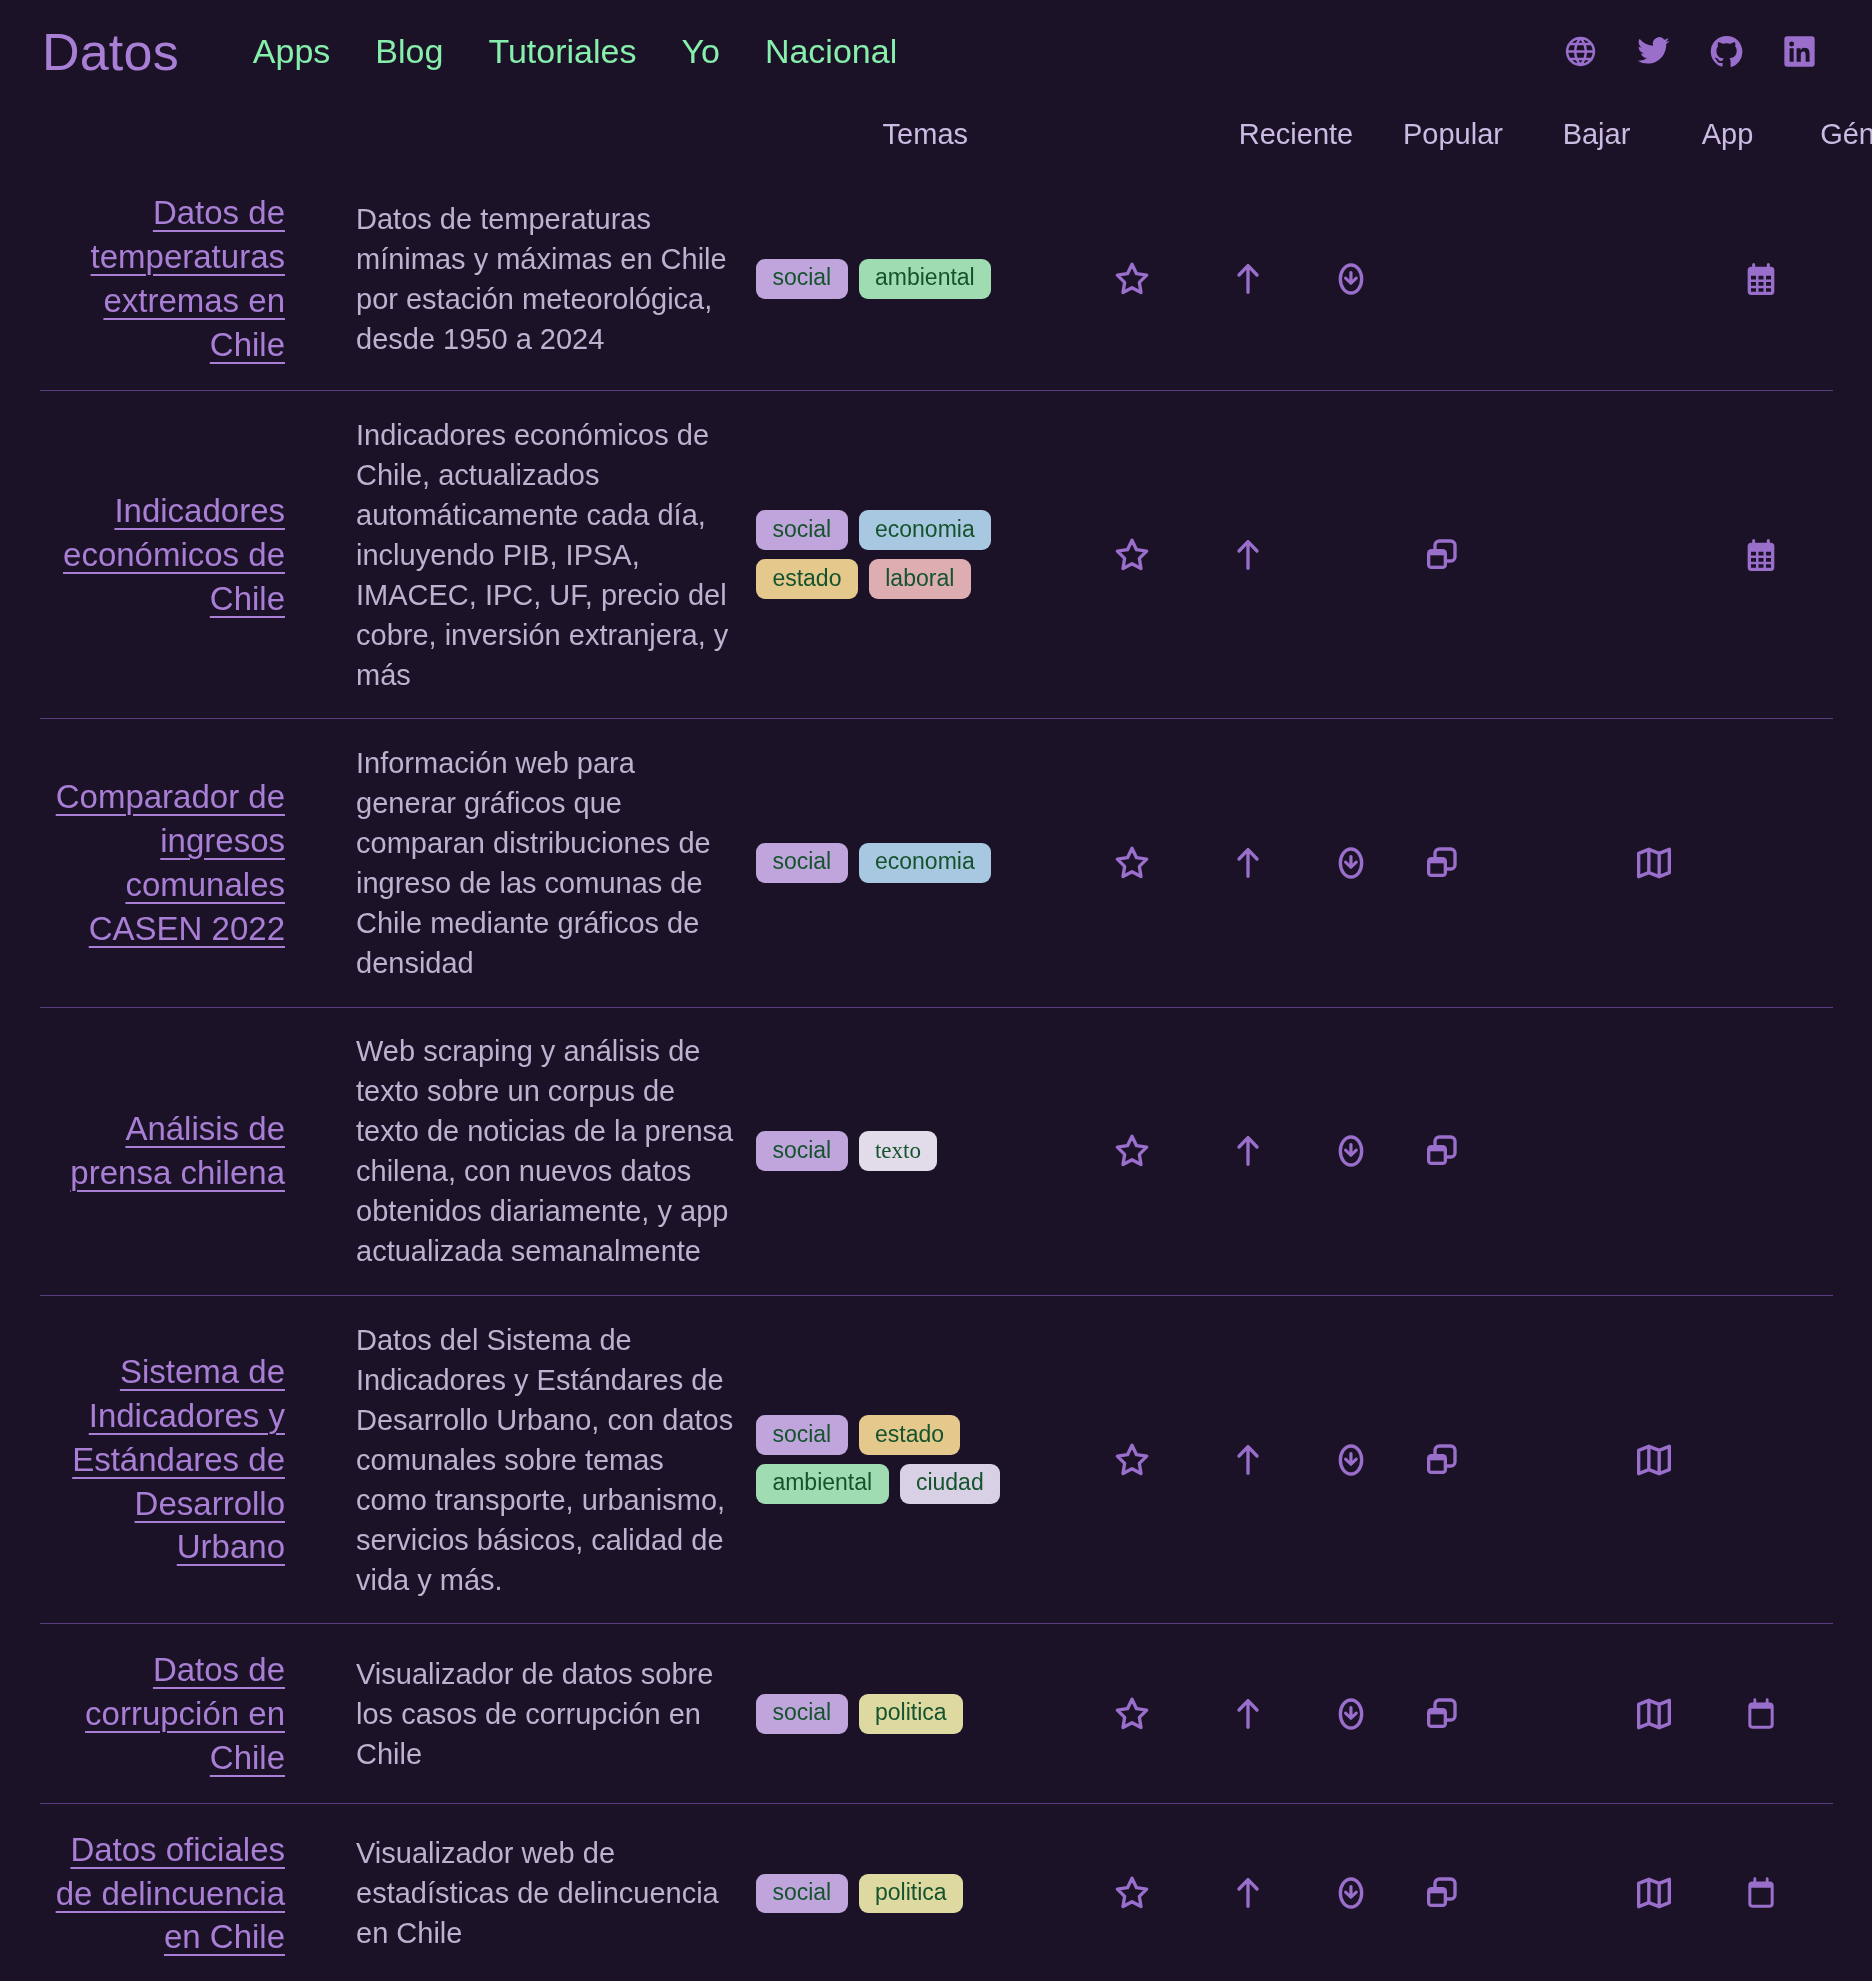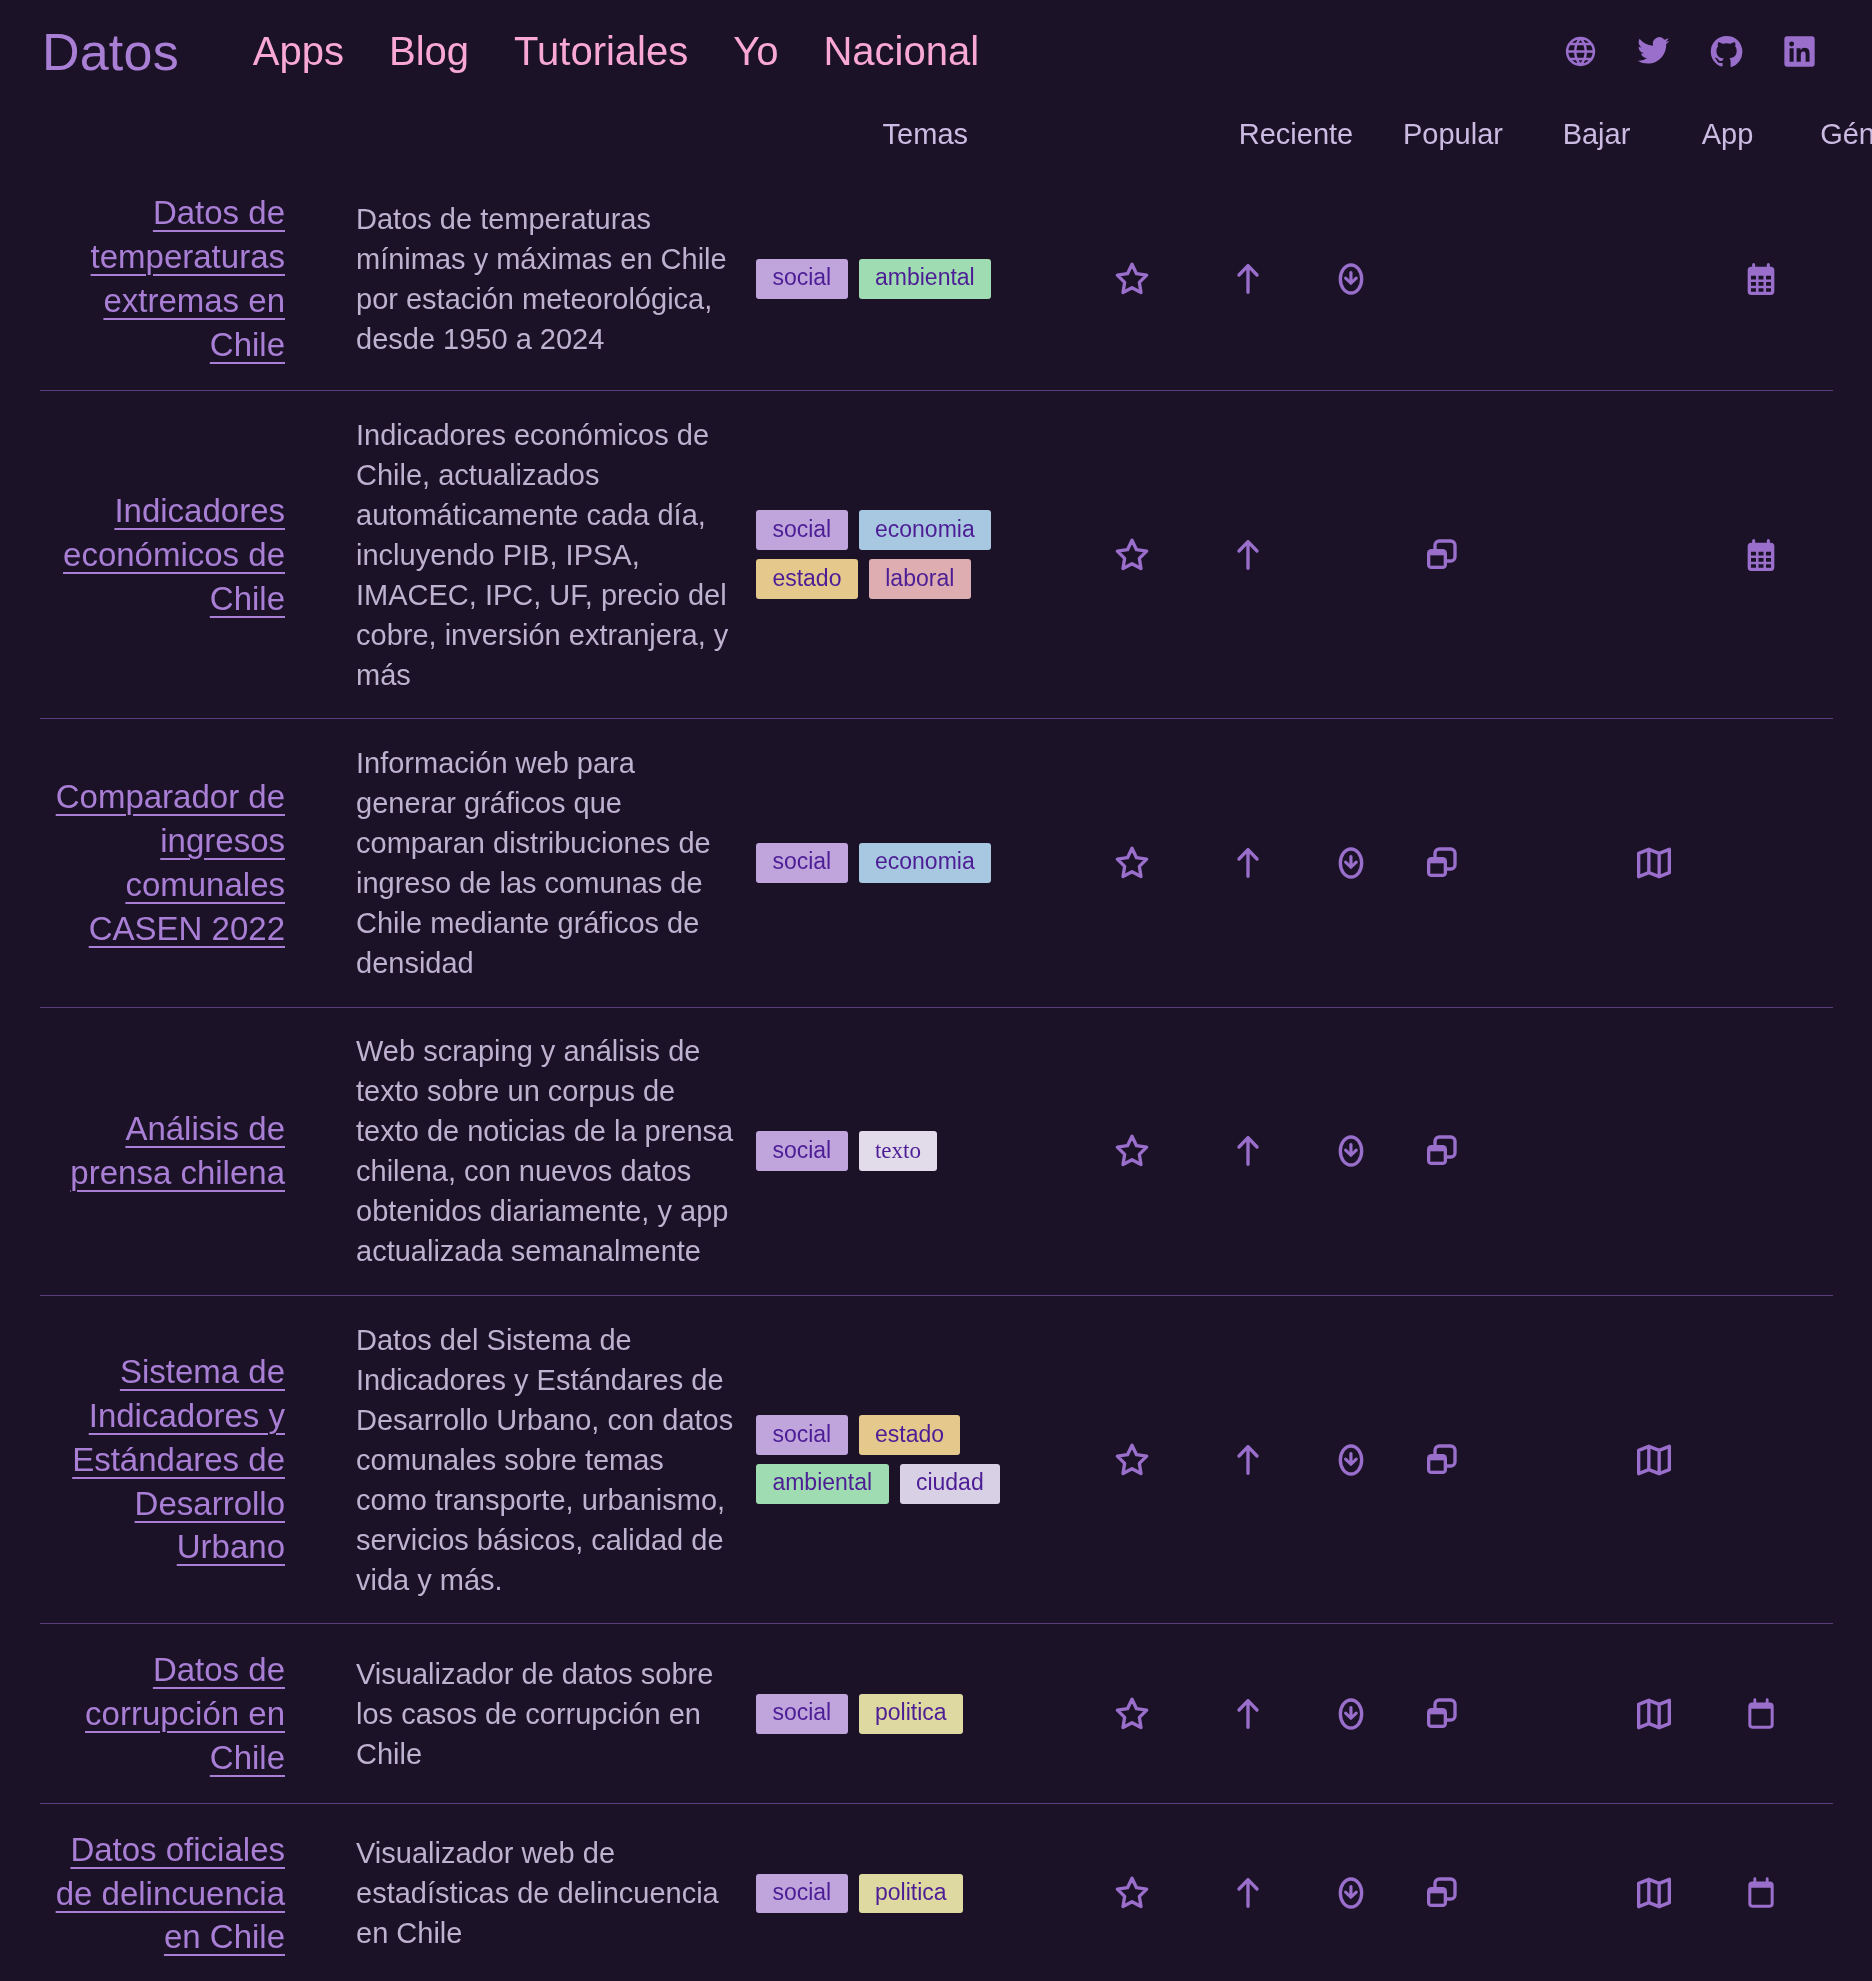--- a/index.html
+++ b/index.html
@@ -21,22 +21,22 @@
   }
   .brand {
     font-size: 52px;
     color: #a97fd6;
     letter-spacing: 0.2px;
     margin-right: 74px;
     cursor: pointer;
   }
   .nav-links { display: flex; align-items: center; gap: 45px; }
   .nav-link {
-    font-size: 40px;
-    color: #f9a8d4;
+    font-size: 34px;
+    color: #86efac;
     text-decoration: none;
     cursor: pointer;
     white-space: nowrap;
   }
   .nav-spacer { flex: 1 1 auto; }
   .socials { display: flex; align-items: center; gap: 38px; padding-right: 14.5px; }
   .soc { width: 35px; height: 35px; display: block; cursor: pointer; }
   .soc svg { width: 35px; height: 35px; display: block; fill: #9a6fcc; }
 
   
@@ -82,24 +82,24 @@
   }
   .cell-tags {
     display: flex;
     flex-wrap: wrap;
     gap: 9px 11px;
     align-content: center;
     padding-right: 9px;
   }
   .tag {
     display: inline-block;
-    border-radius: 3px;
+    border-radius: 9px;
     padding: 6.4px 16.4px 8.2px 16.4px;
     font-size: 23px;
-    color: #4c1d95;
+    color: #14532d;
     line-height: 1.1;
     white-space: nowrap;
   }
   .cell-icon {
     display: flex;
     align-items: center;
     justify-content: center;
   }
   .ic { width: 40px; height: 40px; display: block; cursor: pointer; }
   .ic svg { width: 40px; height: 40px; display: block; }

